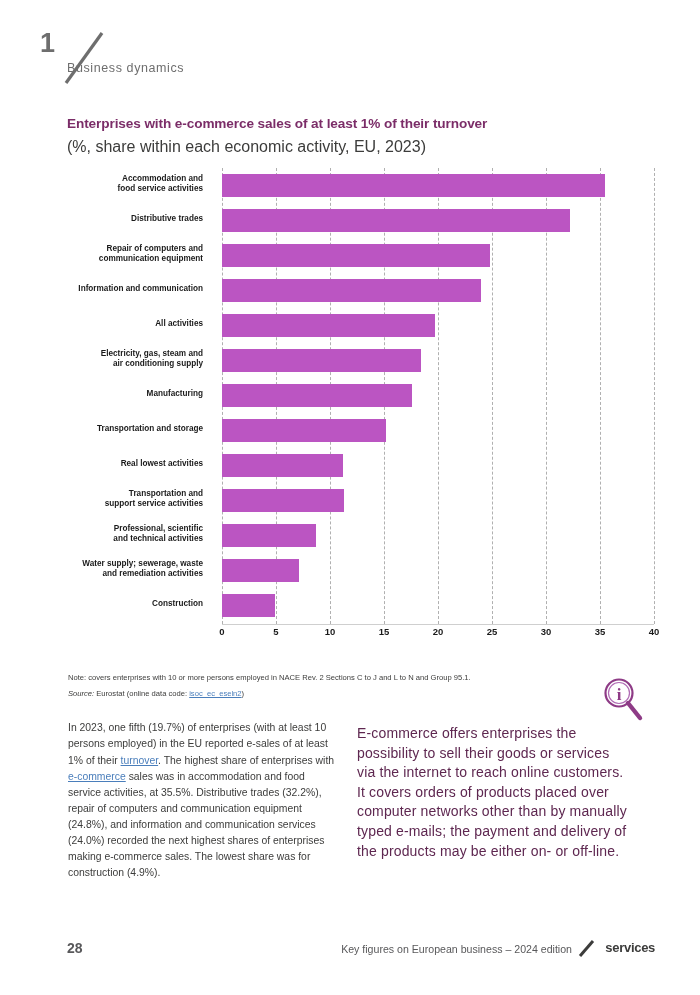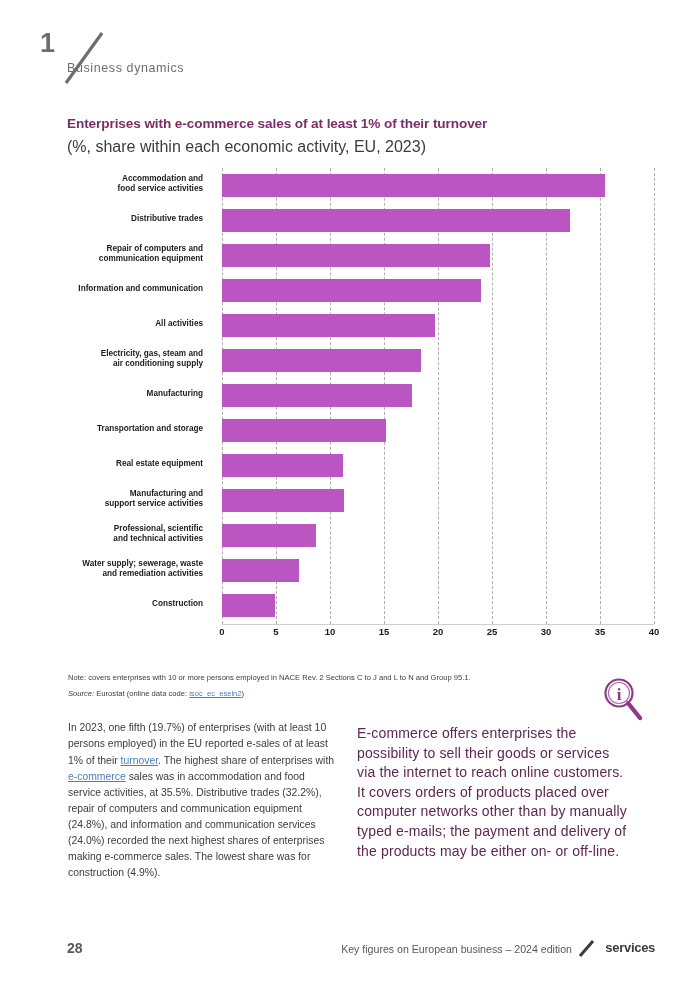--- a/index.html
+++ b/index.html
@@ -152,22 +152,22 @@
     </div>
   <div id="cat-labels">
       <div class="cat-label" style="top: 5.9px;"><span>Accommodation and</span><br><span>food service activities</span></div>
       <div class="cat-label" style="top: 46.2px;"><span>Distributive trades</span></div>
       <div class="cat-label" style="top: 75.9px;"><span>Repair of computers and</span><br><span>communication equipment</span></div>
       <div class="cat-label" style="top: 116.2px;"><span>Information and communication</span></div>
       <div class="cat-label" style="top: 151.2px;"><span>All activities</span></div>
       <div class="cat-label" style="top: 180.9px;"><span>Electricity, gas, steam and</span><br><span>air conditioning supply</span></div>
       <div class="cat-label" style="top: 221.2px;"><span>Manufacturing</span></div>
       <div class="cat-label" style="top: 256.2px;"><span>Transportation and storage</span></div>
-      <div class="cat-label" style="top: 291.2px;"><span>Real estate equipment</span></div>
-      <div class="cat-label" style="top: 320.9px;"><span>Manufacturing and</span><br><span>support service activities</span></div>
+      <div class="cat-label" style="top: 291.2px;"><span>Real lowest activities</span></div>
+      <div class="cat-label" style="top: 320.9px;"><span>Transportation and</span><br><span>support service activities</span></div>
       <div class="cat-label" style="top: 355.9px;"><span>Professional, scientific</span><br><span>and technical activities</span></div>
       <div class="cat-label" style="top: 390.9px;"><span>Water supply; sewerage, waste</span><br><span>and remediation activities</span></div>
       <div class="cat-label" style="top: 431.2px;"><span>Construction</span></div>
     </div>
   <div id="axis-baseline"></div>
   <div id="axis-ticks">
       <div class="axis-tick" style="left: 222px;">0</div>
       <div class="axis-tick" style="left: 276px;">5</div>
       <div class="axis-tick" style="left: 330px;">10</div>
       <div class="axis-tick" style="left: 384px;">15</div>

